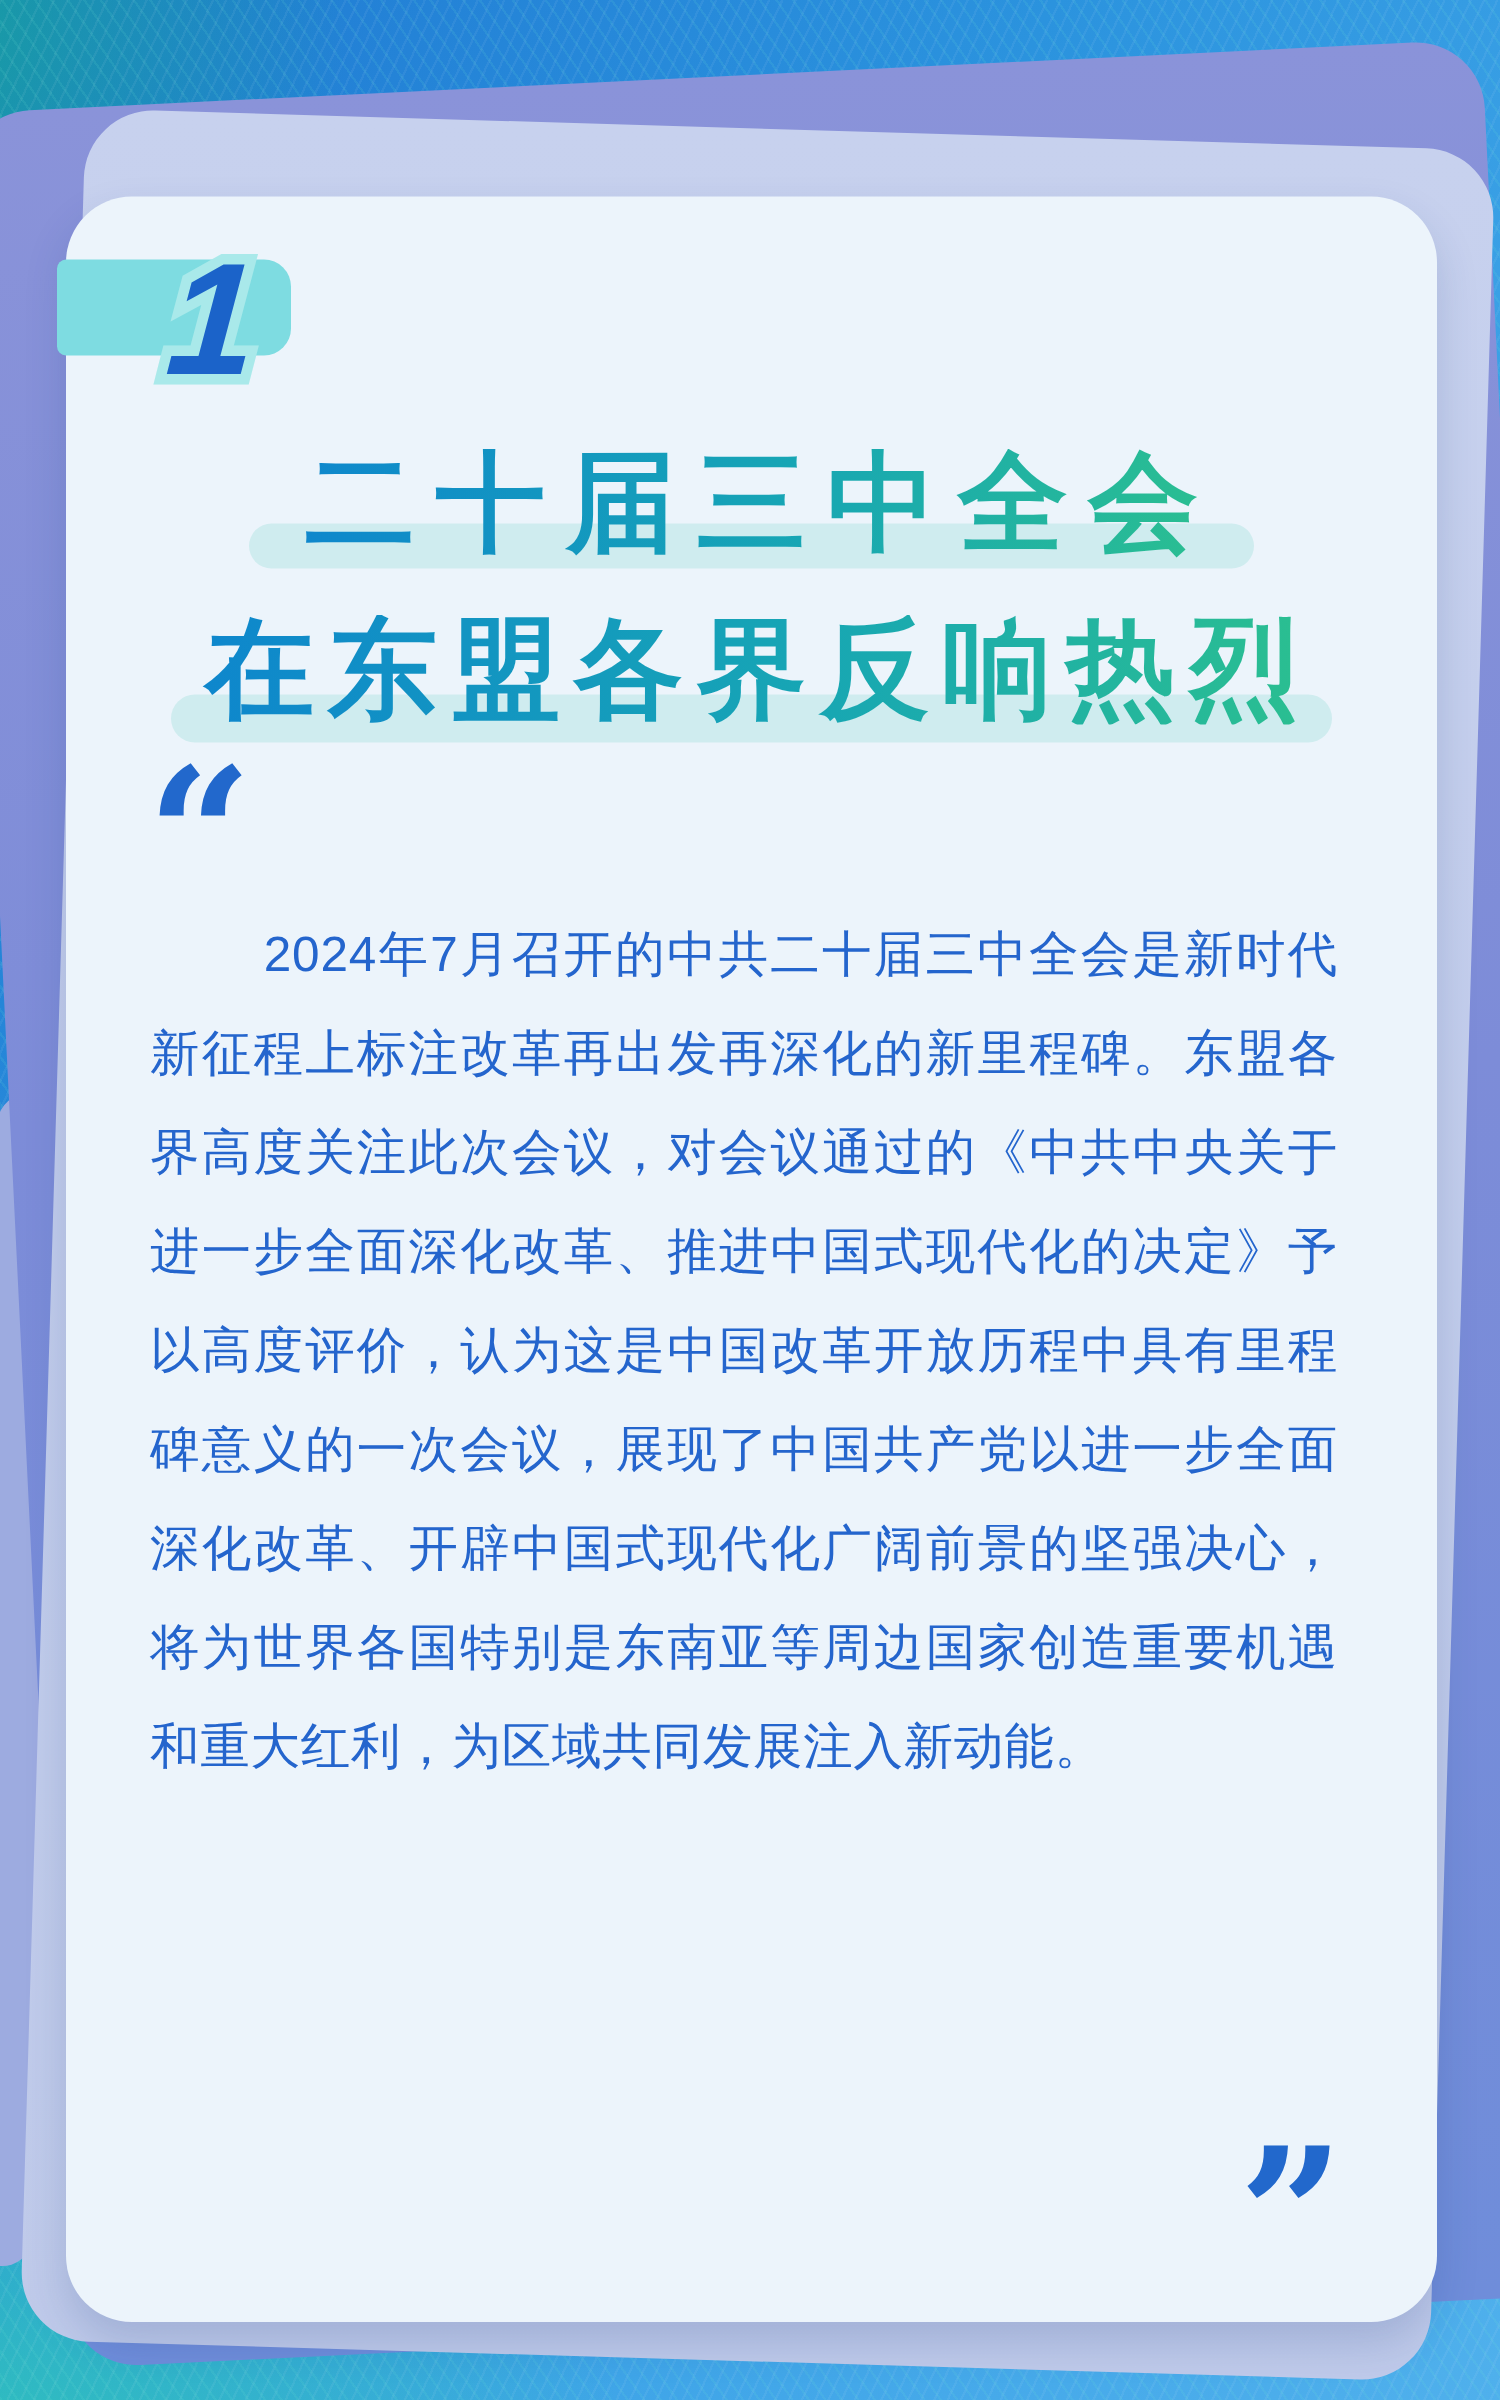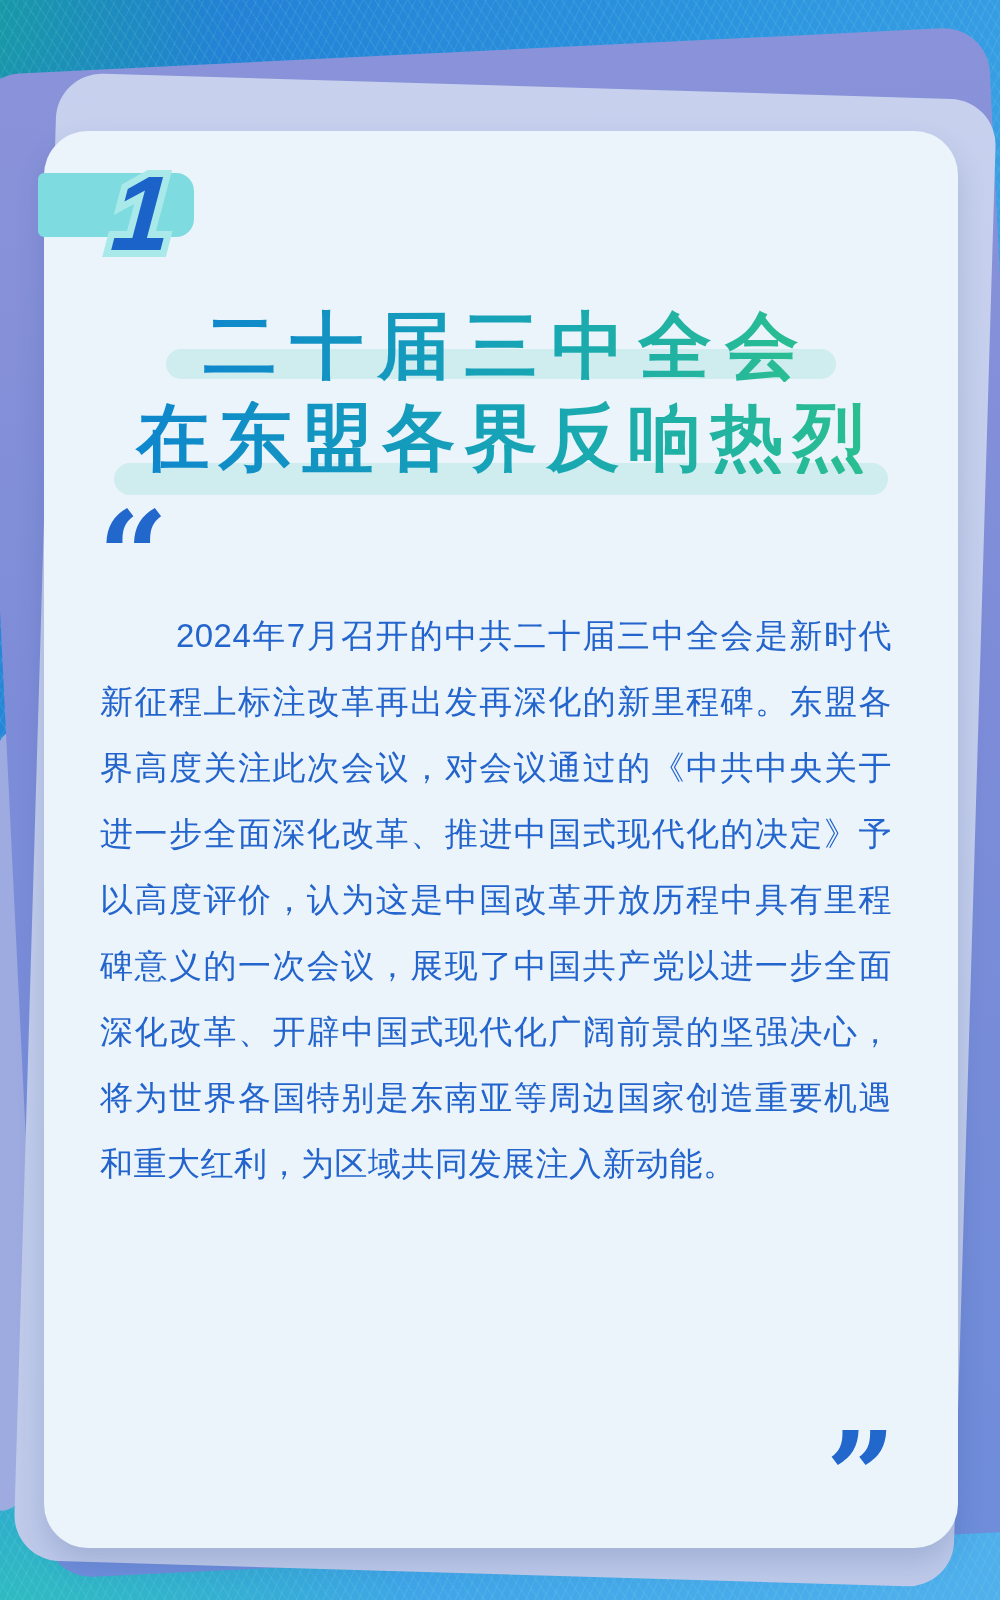--- a/index.html
+++ b/index.html
@@ -53,32 +53,32 @@
   }
   .num{
     position:absolute;left:74px;top:-28px;
     font-size:106px;line-height:1.3;font-weight:bold;font-style:italic;
     transform:skewX(-4deg);
   }
   .num-outline{ -webkit-text-stroke:14px #a9e9ea; color:#a9e9ea; }
   .num-fill{ color:#1b63c9; }
   
   .title{position:absolute;left:0;right:0;top:168px;text-align:center;}
-  .tline{position:relative;height:92px;display:flex;align-items:center;justify-content:center;}
+  .tline{position:relative;height:92px;display:flex;align-items:flex-start;justify-content:center;}
   .pill{position:absolute;left:50%;transform:translateX(-50%);background:#cfecef;border-radius:17px;}
   .pill-1{width:670px;height:30px;top:50px;}
   .pill-2{width:774px;height:32px;top:72px;}
   .ttext{
     position:relative;z-index:1;font-weight:bold;font-size:73px;line-height:1;
     background:linear-gradient(90deg,#0e86cd 0%,#17a6b4 55%,#2bbf90 100%);
     -webkit-background-clip:text;background-clip:text;
     color:transparent;
   }
   .ttext-1{letter-spacing:14px;padding-left:14px;}
-  .ttext-2{letter-spacing:9px;padding-left:9px;}
+  .ttext-2{letter-spacing:9px;padding-left:9px;margin-top:19px;}
   
   .qmark{
     position:absolute;font-family:"DejaVu Serif",serif;font-weight:bold;
     font-size:122px;line-height:1;color:#2268cc;
   }
   .quote-open{left:54px;top:364px;}
   .quote-close{right:62px;top:1284px;}
   .body-text{
     position:absolute;left:56px;top:472px;width:792px;margin:0;
     font-size:33px;line-height:66px;letter-spacing:0.5px;

